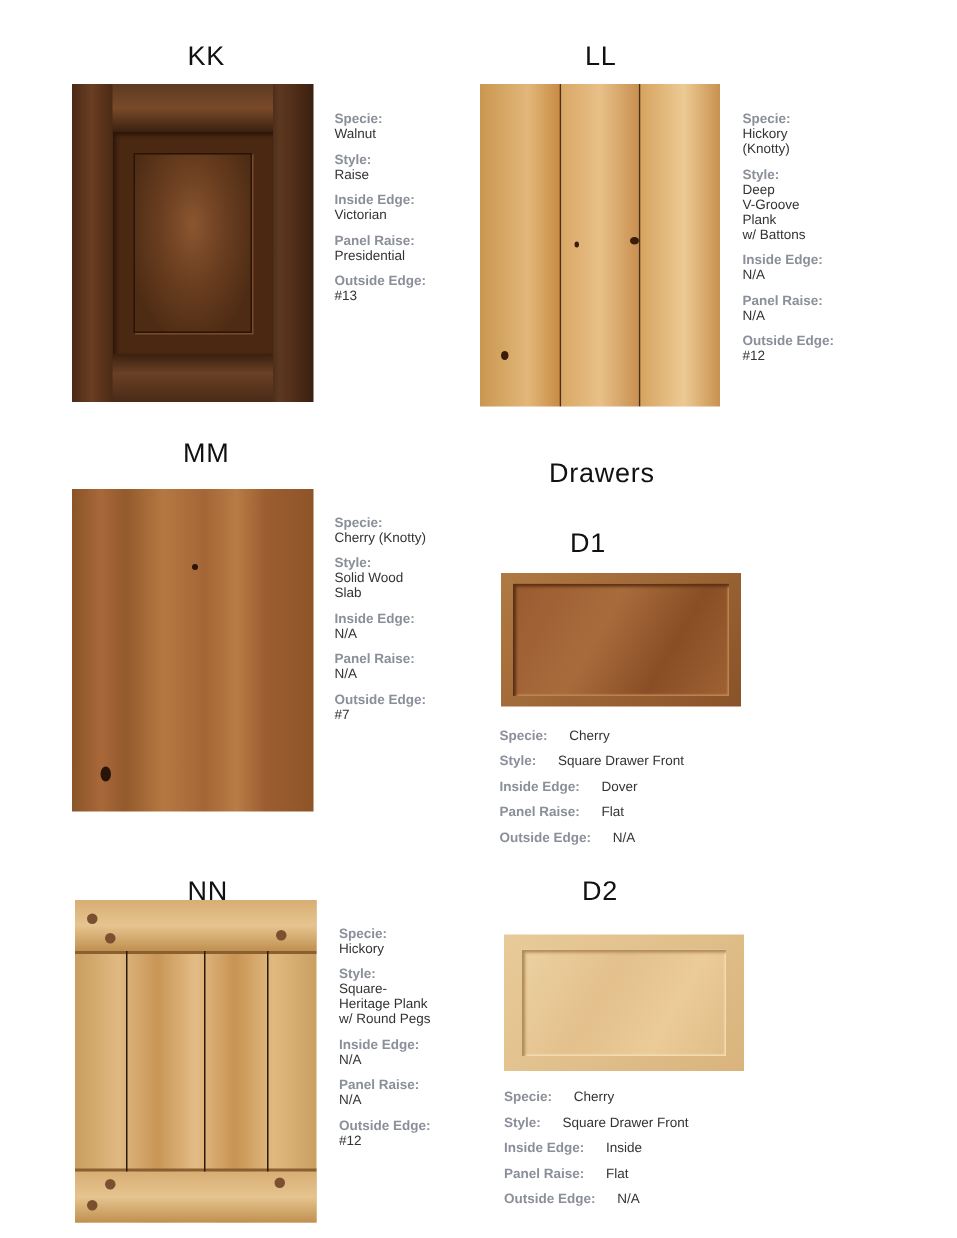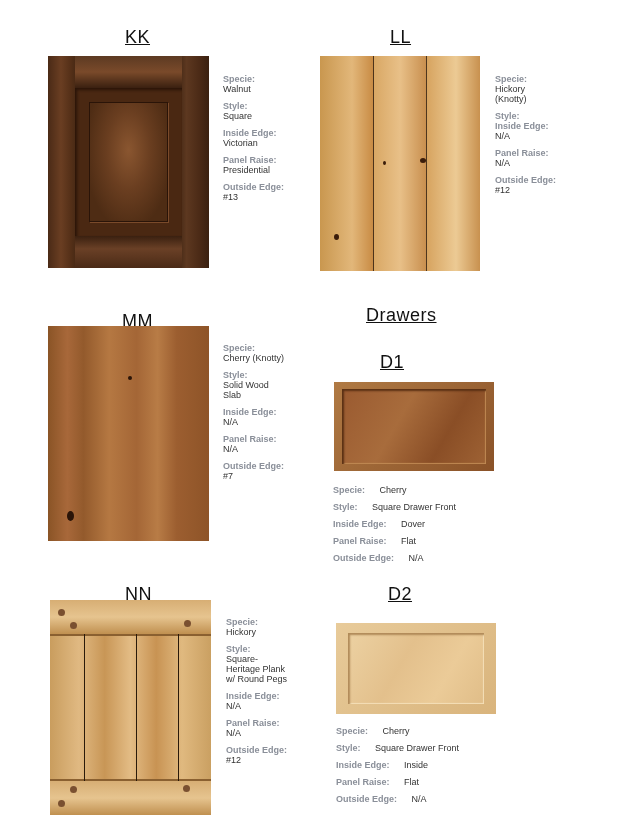--- a/index.html
+++ b/index.html
@@ -1,17 +1,17 @@
 <!DOCTYPE html>
 <html><head>
   <meta charset="utf-8">
   <style>
     html, body { margin: 0; padding: 0; background: #ffffff; }
     body { width: 638px; height: 825px; position: relative; overflow: hidden; font-family: "Liberation Sans", sans-serif; }
-    .title { position: absolute; font-size: 18px; color: #111; font-family: "Liberation Sans", sans-serif; letter-spacing: 0.5px; text-decoration: underline; }
+    .title { position: absolute; font-size: 18px; color: #111; font-family: "Liberation Sans", sans-serif; letter-spacing: 0.5px; }
     .img { position: absolute; box-sizing: border-box; }
     .specs { position: absolute; font-size: 9px; line-height: 10px; color: #333; }
     .specs .lbl { color: #8a8f99; font-weight: bold; display: block; }
     .specs .val { display: block; margin-bottom: 7px; white-space: pre-line; }
     .specs.inline .row { display: block; margin-bottom: 7px; white-space: nowrap; }
     .specs.inline .lbl { display: inline; }
     .specs.inline .val { display: inline; margin: 12px; }
 
     
     #kk { left: 48px; top: 56px; width: 161px; height: 212px;
@@ -51,49 +51,53 @@
   <div class="rail-top"></div>
     <div class="rail-bot"></div>
   <div class="panel">
       <div class="raise"></div>
     </div>
 </div>
 <div class="specs" style="left:223px;top:74px;">
   <span class="lbl">Specie:</span>
   <span class="val">Walnut</span>
   <span class="lbl">Style:</span>
-  <span class="val">Square</span>
+  <span class="val">Raise</span>
   <span class="lbl">Inside Edge:</span>
   <span class="val">Victorian</span>
   <span class="lbl">Panel Raise:</span>
   <span class="val">Presidential</span>
   <span class="lbl">Outside Edge:</span>
   <span class="val">#13</span>
 </div>
 
 <div class="title" style="left:390px;top:27px;">LL</div>
 <div class="img" id="ll">
   <div class="knot" style="left:14px;top:178px;"></div>
   <div class="knot" style="left:63px;top:105px;width:3px;height:4px;"></div>
   <div class="knot" style="left:100px;top:102px;width:6px;height:5px;"></div>
 </div>
 <div class="specs" style="left:495px;top:74px;">
   <span class="lbl">Specie:</span>
   <span class="val">Hickory
 (Knotty)</span>
   <span class="lbl">Style:</span>
+  <span class="val">Deep
+V-Groove
+Plank
+w/ Battons</span>
   <span class="lbl">Inside Edge:</span>
   <span class="val">N/A</span>
   <span class="lbl">Panel Raise:</span>
   <span class="val">N/A</span>
   <span class="lbl">Outside Edge:</span>
   <span class="val">#12</span>
 </div>
 
-<div class="title" style="left:122px;top:311px;text-align:center;">MM</div>
+<div class="title" style="left:122px;top:292px;text-align:center;">MM</div>
 <div class="img" id="mm">
   <div class="knot" style="left:80px;top:50px;width:4px;height:4px;"></div>
   <div class="knot" style="left:19px;top:185px;width:7px;height:10px;"></div>
 </div>
 <div class="specs" style="left:223px;top:343px;">
   <span class="lbl">Specie:</span>
   <span class="val">Cherry (Knotty)</span>
   <span class="lbl">Style:</span>
   <span class="val">Solid Wood
 Slab</span>

